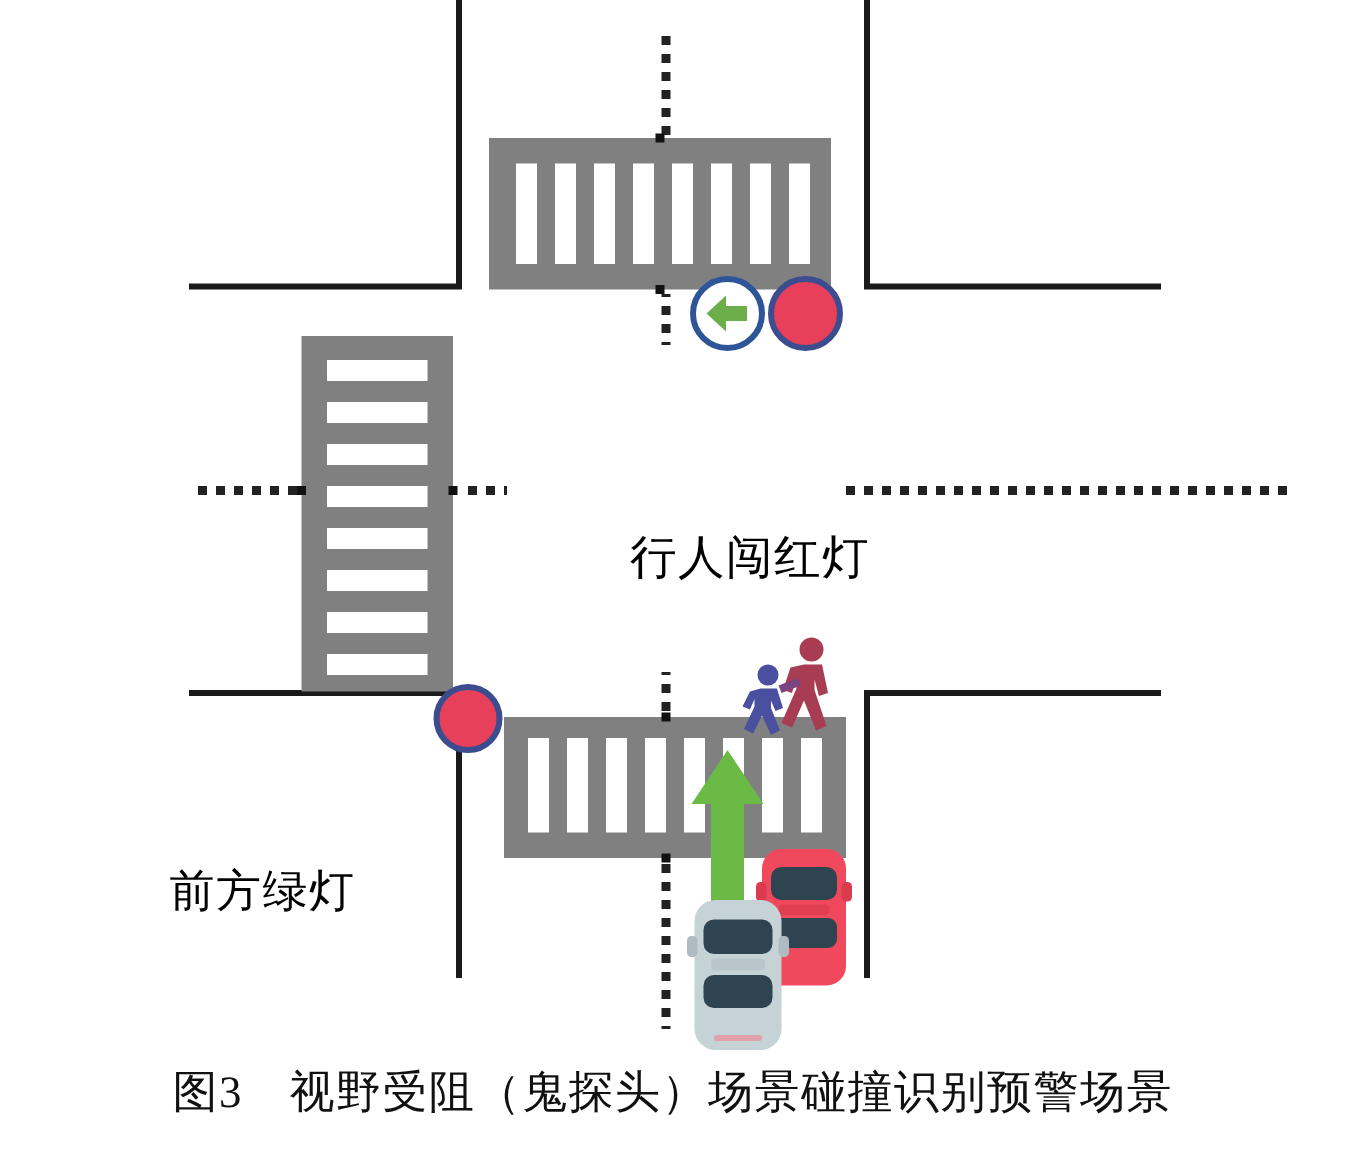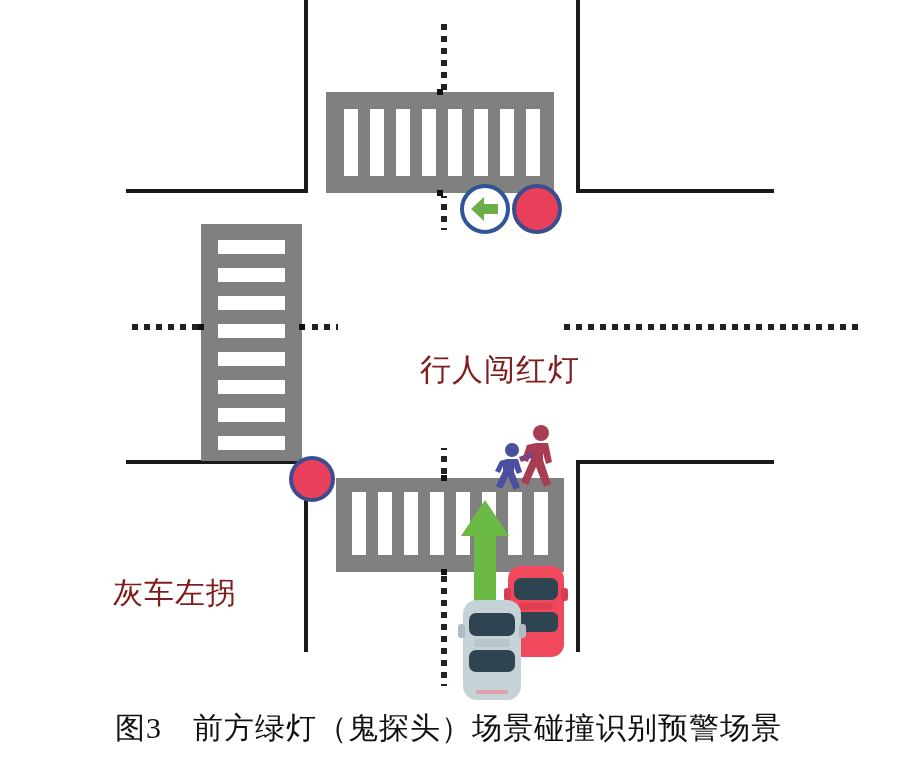--- a/index.html
+++ b/index.html
@@ -24,22 +24,22 @@
   #scene-svg {
     position: absolute;
     left: 0;
     top: 0;
     width: 897px;
     height: 710px;
     display: block;
   }
   .scene-label {
     position: absolute;
-    font-family: Liberation Mono, monospace;
-    color: #7f1d1d;
+    font-family: Liberation Serif, serif;
+    color: #000000;
     white-space: pre;
     line-height: 1.28;
   }
   #label-pedestrian-red-light {
     left: 420px;
     top: 352px;
     font-size: 31px;
     letter-spacing: 1px;
   }
   #label-green-light-note {
@@ -219,19 +219,19 @@
       <rect x="519" y="624" width="7" height="14" rx="3" ry="3" fill="#aebcc2"></rect>
       <rect x="474" y="639" width="36" height="8" rx="3" ry="3" fill="#b8c6cb"></rect>
       <rect x="476" y="690" width="32" height="4" rx="2" ry="2" fill="#e2a0ab"></rect>
     </g>
 
   </svg>
 
   <div class="scene-label" id="label-pedestrian-red-light">行人闯红灯</div>
 
   <div class="scene-label" id="label-green-light-note">
-    <span>灰车左拐</span>
+    <span>前方绿灯</span>
     
   </div>
 
-  <div id="figure-caption">图3　前方绿灯（鬼探头）场景碰撞识别预警场景</div>
+  <div id="figure-caption">图3　视野受阻（鬼探头）场景碰撞识别预警场景</div>
 
 </div>
 
 </body></html>

